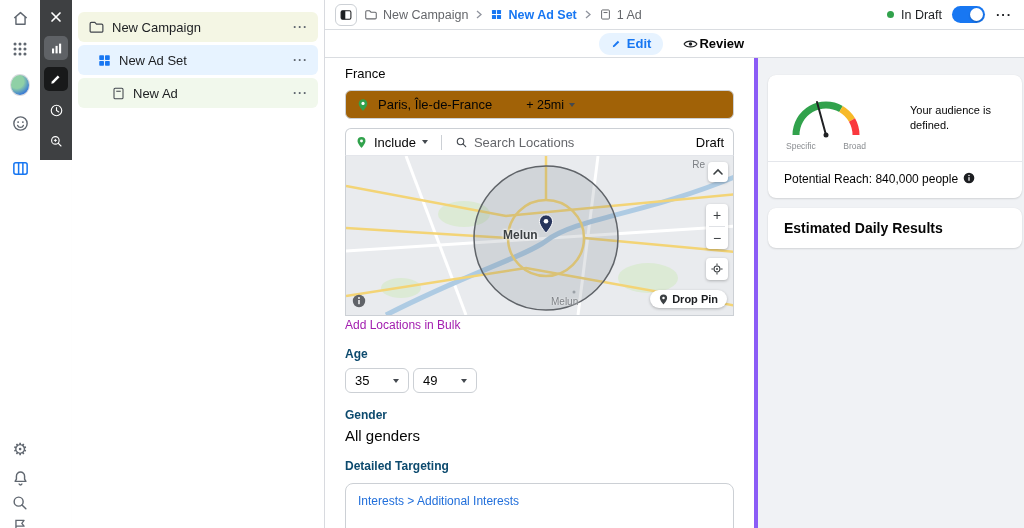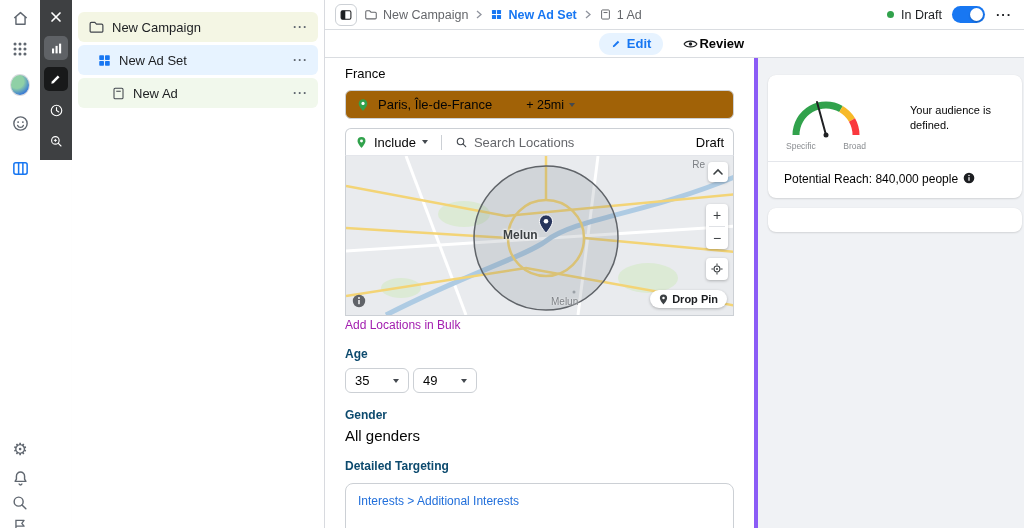--- a/index.html
+++ b/index.html
@@ -429,15 +429,16 @@
       <span>Potential Reach: 840,000 people</span>
       <svg width="12" height="12" viewBox="0 0 14 14">
           <circle cx="7" cy="7" r="6.2" fill="#1c1e21"></circle>
           <rect x="6.3" y="6" width="1.4" height="4.2" fill="#fff"></rect>
           <circle cx="7" cy="4" r="0.9" fill="#fff"></circle>
         </svg>
     </div>
   </div>
 
   <div class="card card-res">
+    <h3>Estimated Daily Results</h3>
   </div>
 
 </div>
 
 </body></html>

